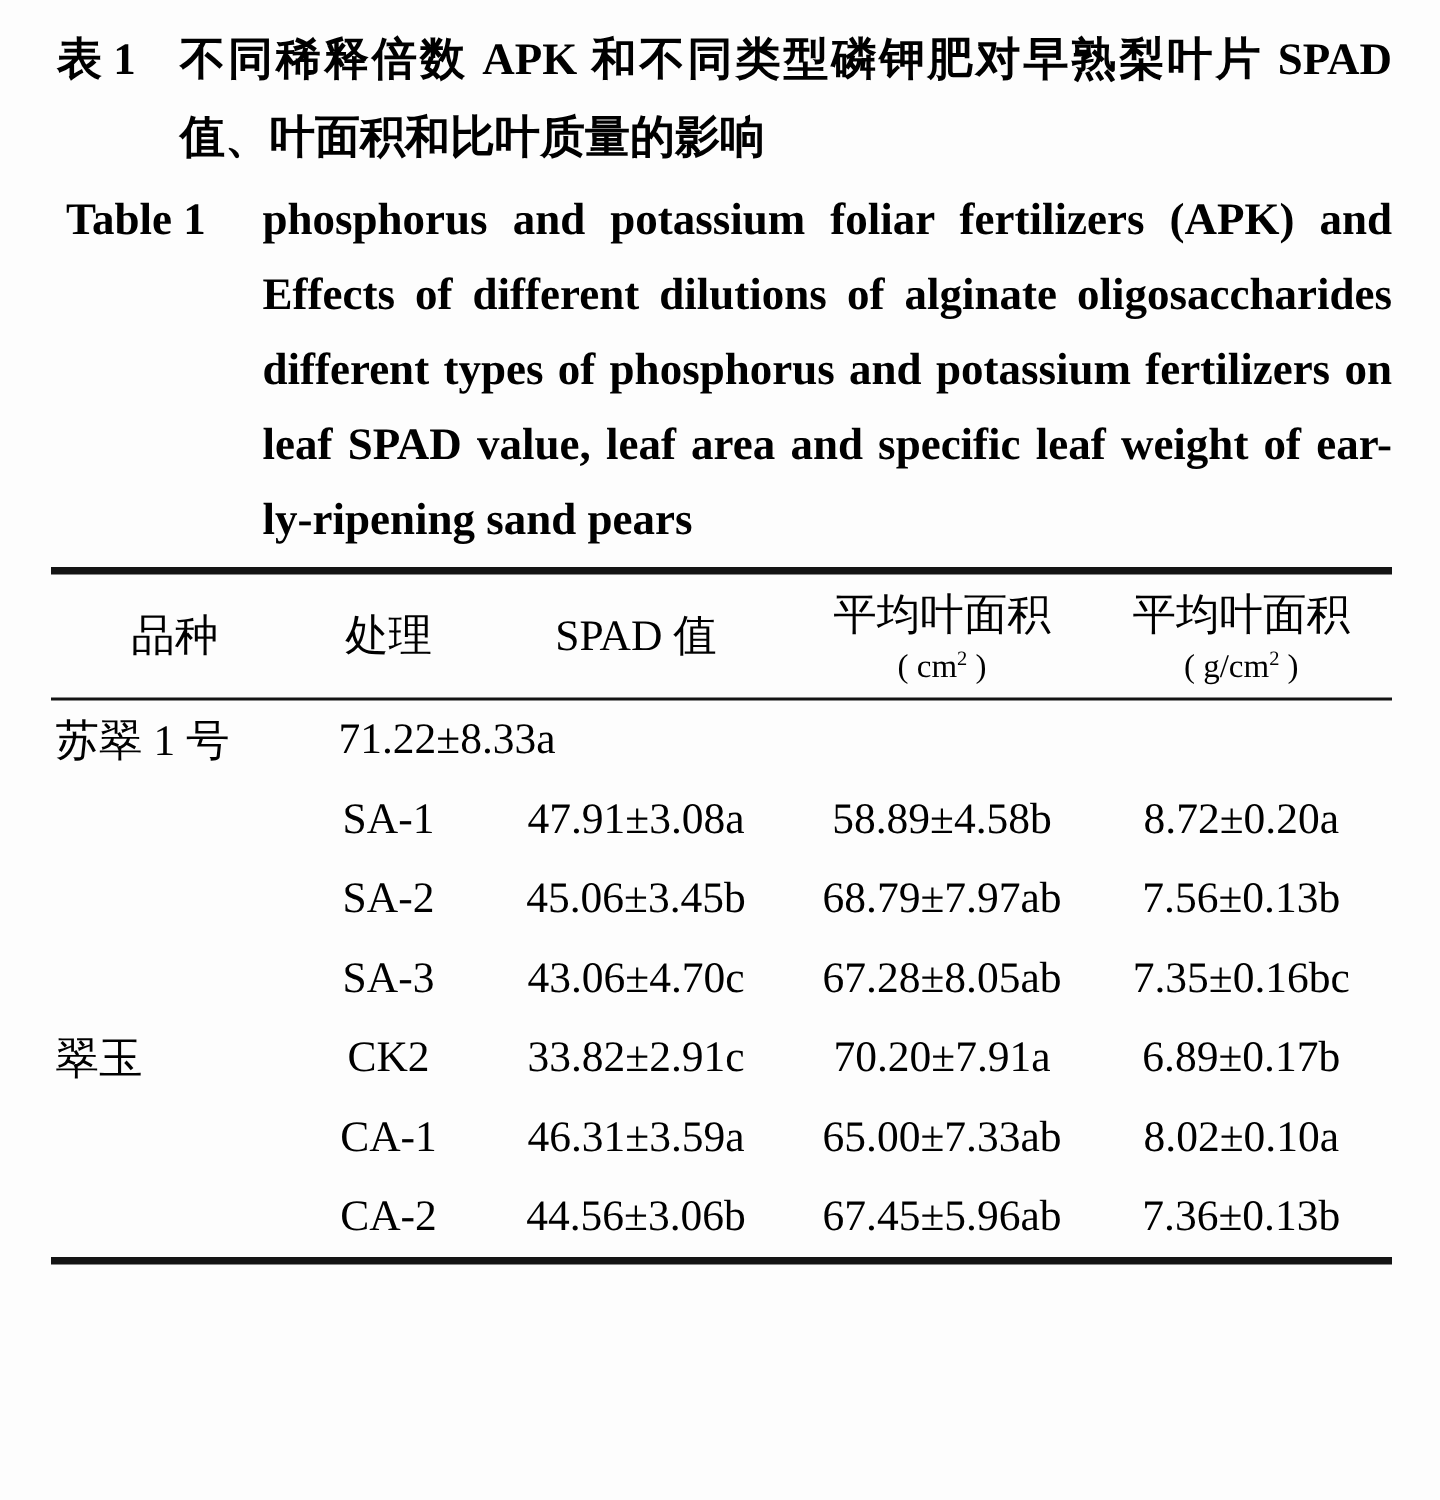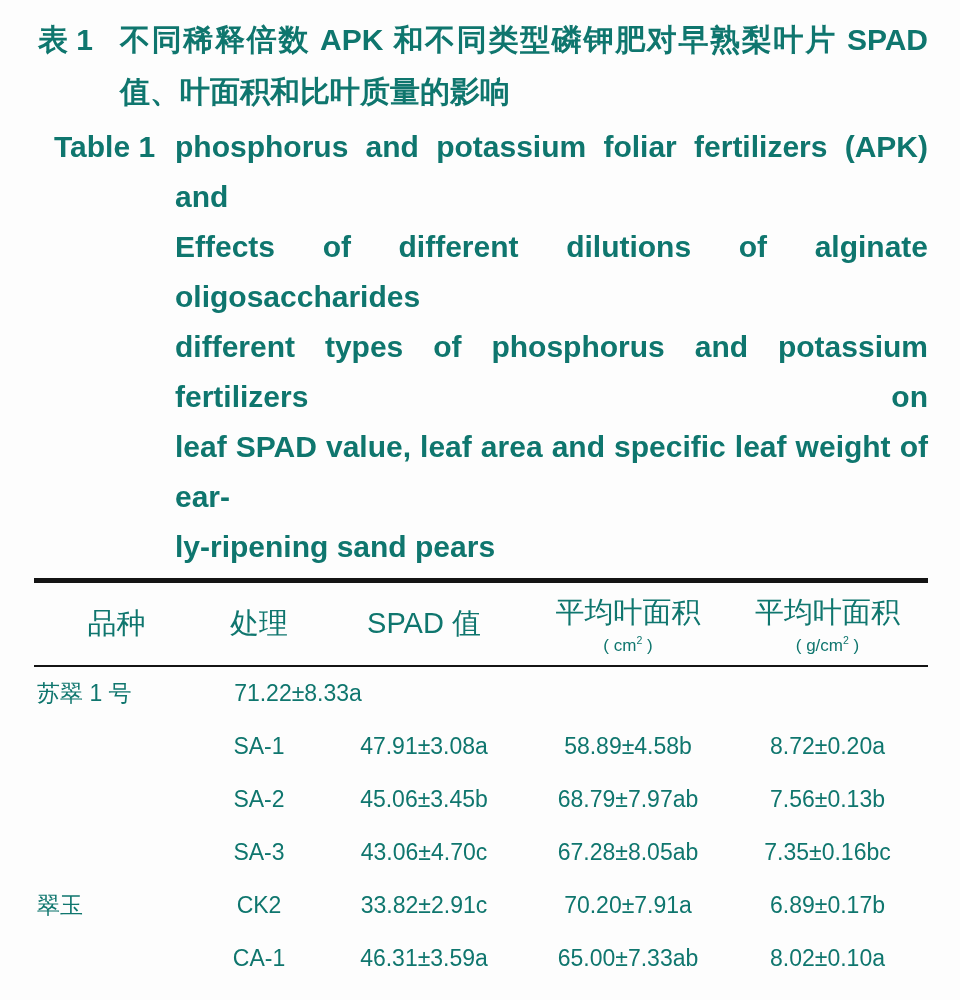--- a/index.html
+++ b/index.html
@@ -1,51 +1,51 @@
 <!DOCTYPE html>
 <html><head>
 <meta charset="utf-8">
 <style>
   * { margin:0; padding:0; box-sizing:border-box; }
   html,body { background:#ffffff; }
   .page {
     width:960px; height:1000px;
-    background:#fdfdfd; color:#0f766e;
-    font-family:Liberation Sans, sans-serif;
+    background:#fdfdfd; color:#000000;
+    font-family:Liberation Serif, serif;
     padding:14px 32px 0 34px;
     overflow:hidden;
   }
   
   .title-zh {
     position:relative; padding-left:86px;
     font-weight:bold; font-size:30px; line-height:52px;
   }
   .title-zh .hang-label { position:absolute; left:4px; top:0; }
   .title-en {
     position:relative; padding-left:141px;
     font-weight:bold; font-size:30px; line-height:50px;
     margin-top:4px;
   }
-  .title-en .hang-label { position:absolute; left:20px; top:0; }
+  .title-en .hang-label { position:absolute; left:10px; top:0; }
   .just { text-align:justify; text-align-last:justify; }
   
   .datatable {
     margin-top:6px;
     border-top:5px solid #141414;
     border-bottom:5px solid #141414;
   }
   .thead {
     display:flex; align-items:center;
     height:84px; border-bottom:2px solid #141414;
     font-size:29px;
   }
   .th { text-align:center; }
-  .th .unit { font-size:17px; margin-top:1px; }
+  .th .unit { font-size:22px; margin-top:1px; }
   .th .unit sup { font-size:0.62em; }
-  .tr { display:flex; align-items:center; height:53px; font-size:23px; }
+  .tr { display:flex; align-items:center; height:53px; font-size:29px; }
   .c1 { width:165px; }
   .c2 { width:120px; }
   .c3 { width:210px; }
   .c4 { width:198px; }
   .c5 { width:201px; }
   .td { text-align:center; white-space:nowrap; }
   .td.c1 { text-align:left; padding-left:3px; }
 </style>
 </head>
 <body>

